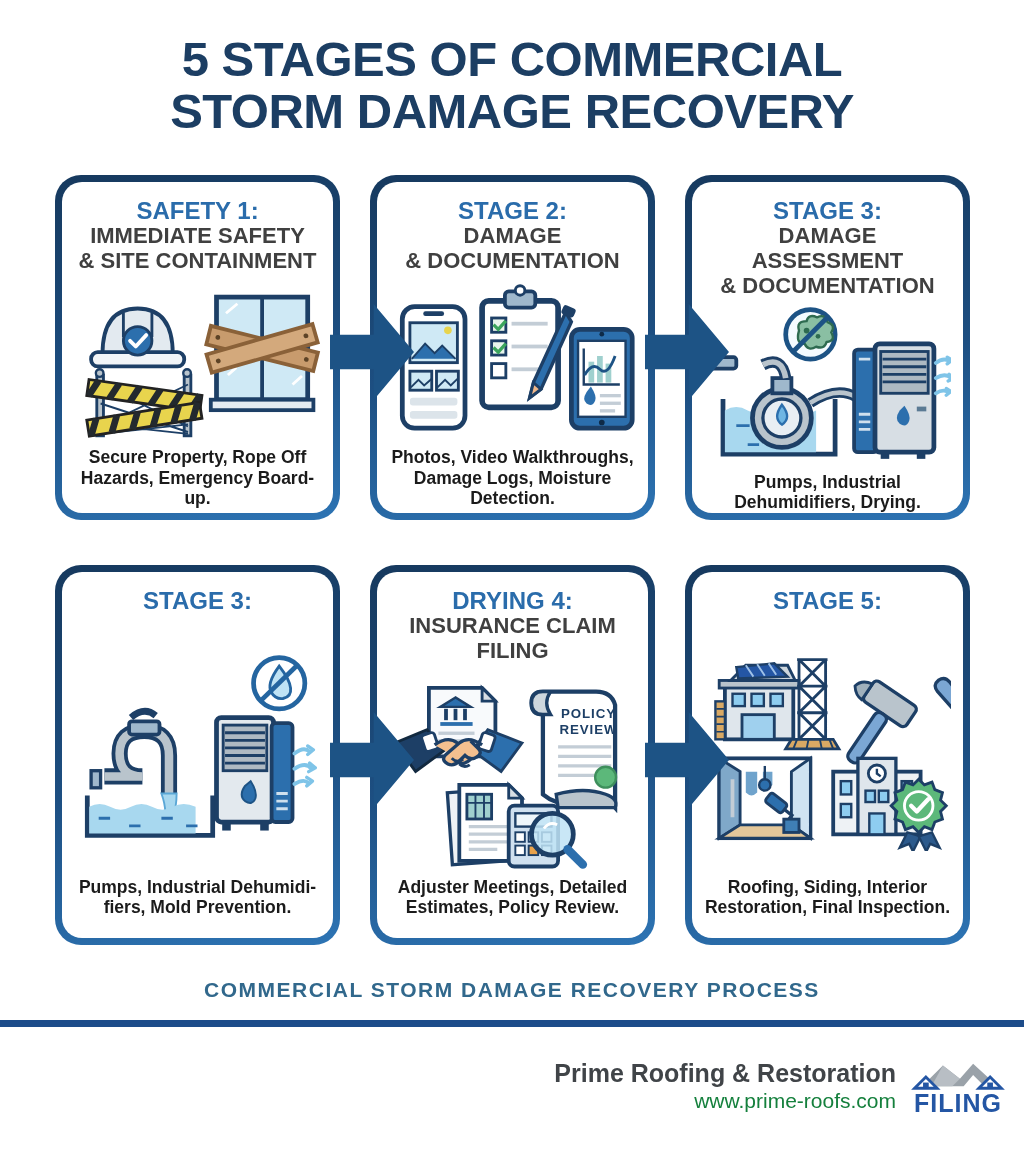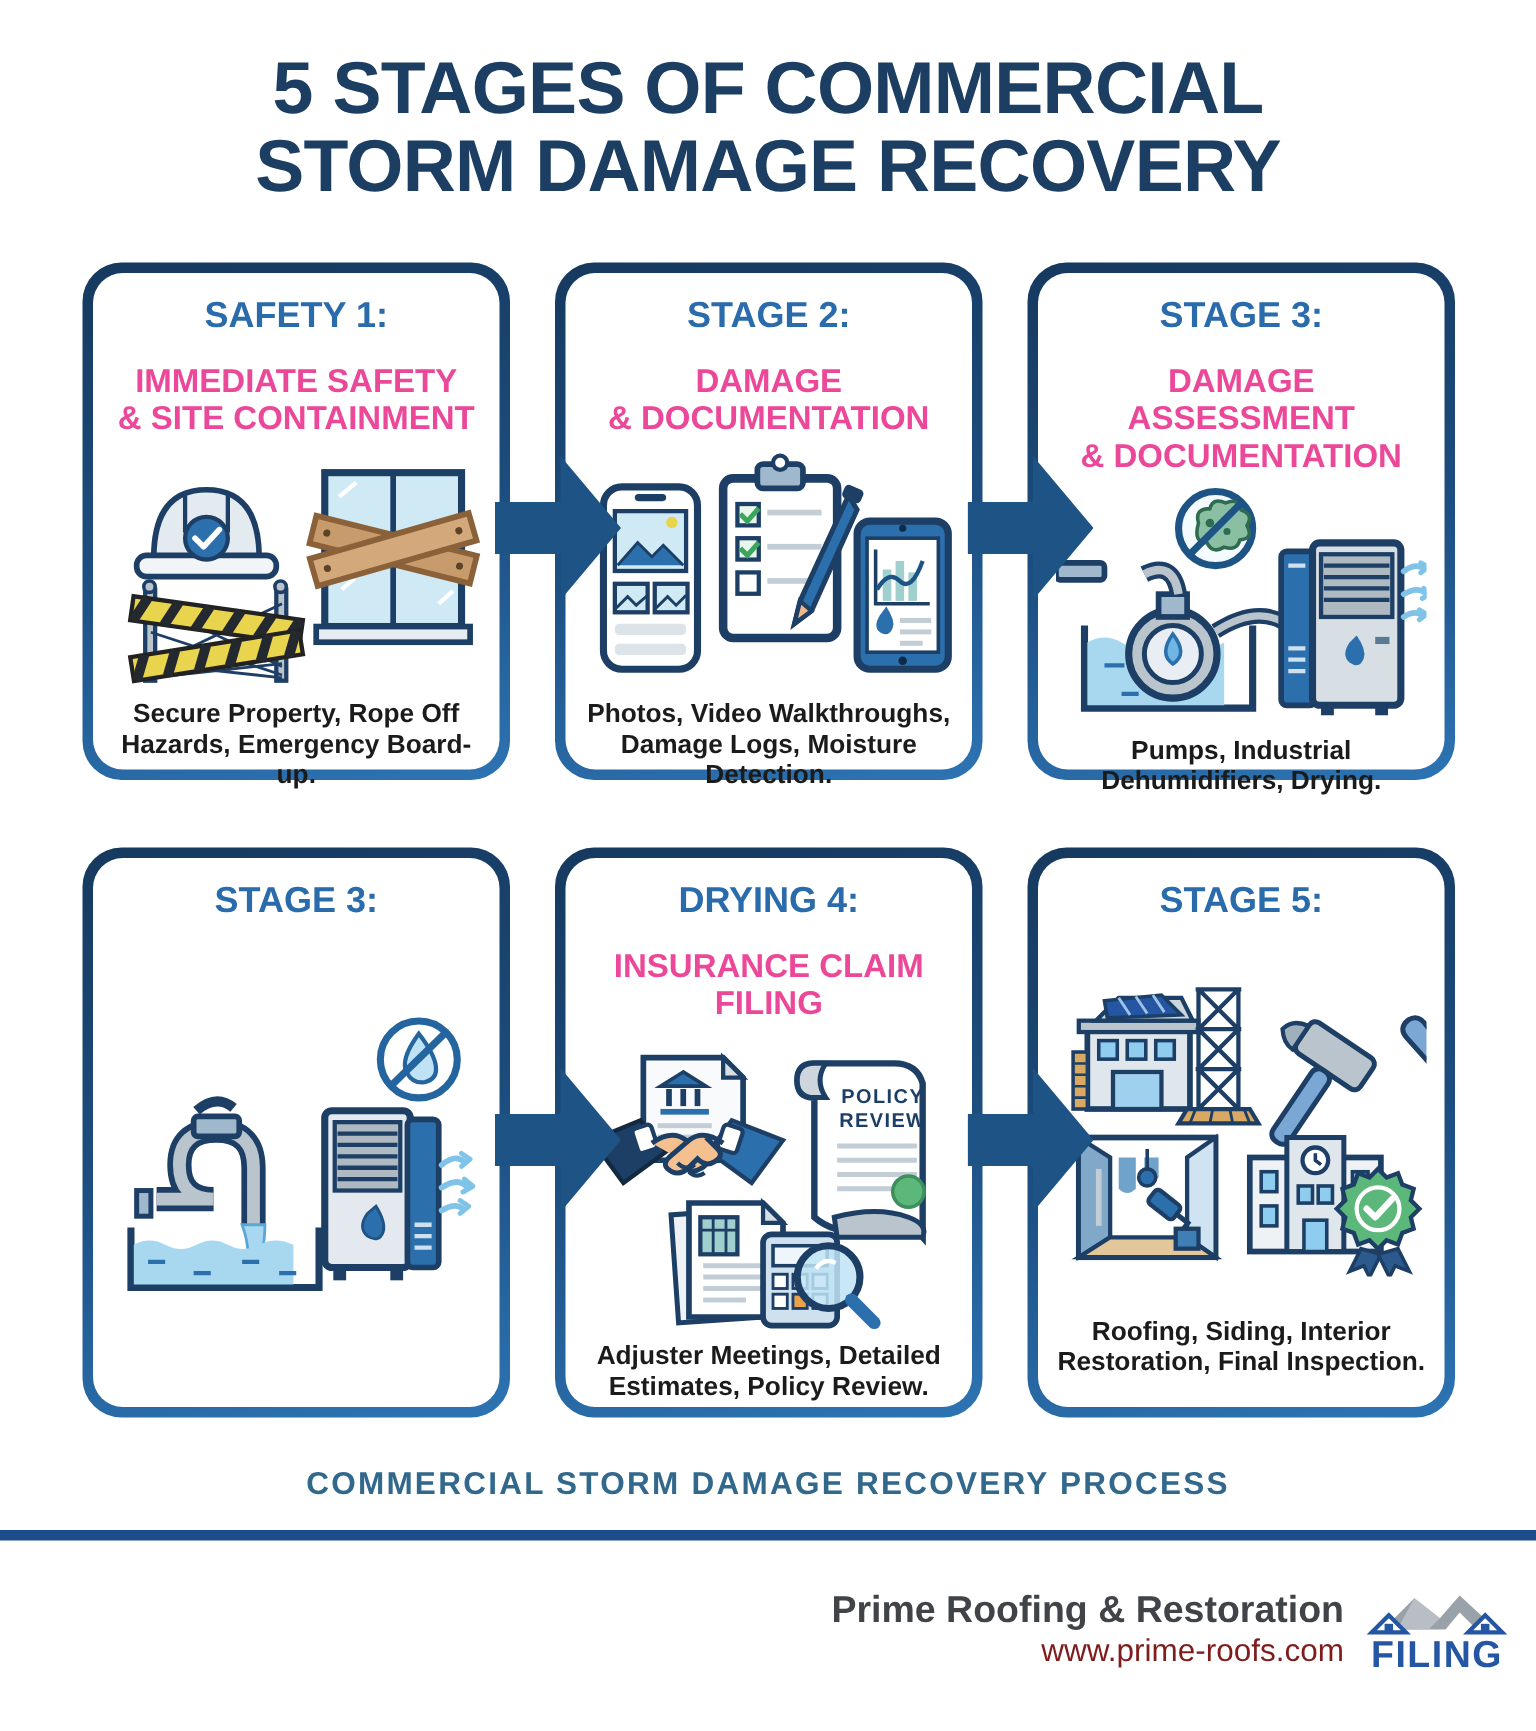--- a/index.html
+++ b/index.html
@@ -22,21 +22,21 @@
   }
   .row1 { top:175px; height:345px; }
   .row2 { top:565px; height:380px; }
   .col1 { left:55px; } .col2 { left:370px; } .col3 { left:685px; }
   .card-inner {
     width:100%; height:100%; background:#ffffff; border-radius:20px;
     display:flex; flex-direction:column; align-items:center;
     padding:16px 10px 14px 10px;
   }
   .stage-label { color:#2a6cab; font-weight:800; font-size:24px; line-height:1.1; text-align:center; }
-  .card-title  { color:#ec4899; font-weight:800; font-size:22px; line-height:1.12; text-align:center; white-space:pre-line; margin-top:18px; }
+  .card-title  { color:#404040; font-weight:800; font-size:22px; line-height:1.12; text-align:center; white-space:pre-line; margin-top:0; }
   .icon-area   { flex:1; width:100%; display:flex; align-items:center; justify-content:center; padding:6px 2px; }
   .icon-area svg { width:100%; height:100%; max-height:210px; }
   .card-caption{ color:#1b1b1b; font-weight:700; font-size:17.5px; line-height:1.18; text-align:center; white-space:pre-line; margin-bottom:6px; }
   
   .flow-arrow {
     position:absolute; width:84px; height:96px; background:#1d5385; z-index:5;
     clip-path:polygon(0 32%, 52% 32%, 52% 0, 100% 50%, 52% 100%, 52% 68%, 0 68%);
   }
   .arrow-1 { left:330px; top:304px; }
   .arrow-2 { left:645px; top:304px; }
@@ -44,21 +44,21 @@
   .arrow-4 { left:645px; top:712px; }
   
   .tagline {
     position:absolute; top:978px; left:0; width:100%; text-align:center;
     color:#31688c; font-size:21px; font-weight:600; letter-spacing:1.5px;
   }
   .divider { position:absolute; top:1020px; left:0; width:100%; height:7px; background:#1d4c8a; }
   .footer { position:absolute; top:1058px; right:18px; display:flex; align-items:center; gap:14px; }
   .footer-text { text-align:right; }
   .company { color:#404448; font-weight:800; font-size:25px; line-height:1.15; }
-  .website { color:#7f1d1d; font-size:21px; line-height:1.2; }
+  .website { color:#15803d; font-size:21px; line-height:1.2; }
   .logo { display:flex; flex-direction:column; align-items:center; width:96px; }
   .logo-text { color:#2456a4; font-weight:800; font-size:25px; letter-spacing:1px; line-height:0.9; }
 </style>
 </head>
 <body>
 
 <div class="poster">
 
   <div class="main-title"><span>5 STAGES OF COMMERCIAL</span><br><span>STORM DAMAGE RECOVERY</span></div>
 
@@ -269,20 +269,22 @@
             <path d="M213,150 l12,0 M213,158 l12,0 M213,166 l12,0" stroke="#cfe0ee" stroke-width="3"></path>
             <rect x="156" y="180" width="9" height="9" fill="#1d3f66"></rect>
             <rect x="196" y="180" width="9" height="9" fill="#1d3f66"></rect>
           </g>
           <g>
             <path d="M232,108 q10,-8 16,-2 M232,124 q12,-8 18,0 M232,140 q10,-6 15,-1" stroke="#7fc4e8" stroke-width="4" fill="none" stroke-linecap="round"></path>
             <path d="M246,100 l6,4 l-6,5 M248,118 l6,5 l-7,4 M245,133 l6,4 l-6,5" stroke="#7fc4e8" stroke-width="3.5" fill="none" stroke-linecap="round" stroke-linejoin="round"></path>
           </g>
         </svg>
       </div>
+      <div class="card-caption">Pumps, Industrial Dehumidi-
+fiers, Mold Prevention.</div>
     </div>
   </div>
 
   <div class="card row2 col2">
     <div class="card-inner">
       <div class="stage-label">DRYING 4:</div>
       <div class="card-title">INSURANCE CLAIM
 FILING</div>
       <div class="icon-area">
         <svg viewBox="0 0 260 210">

